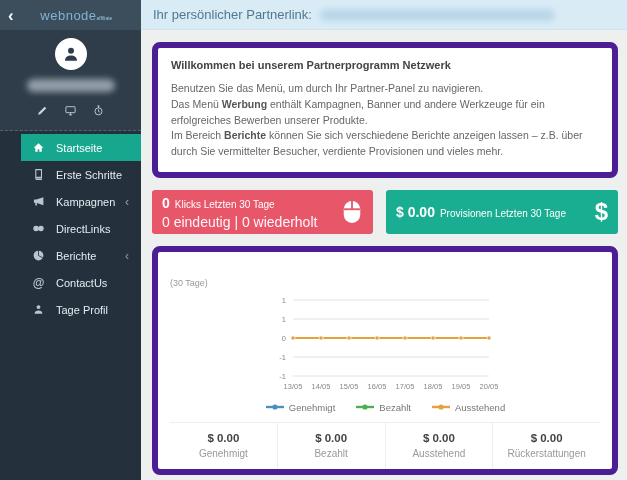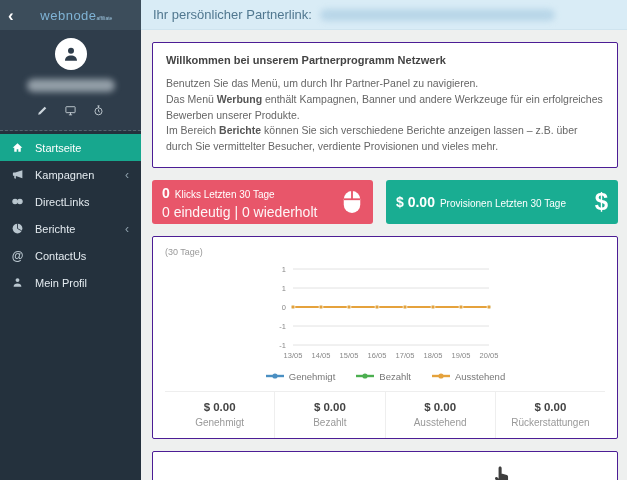--- a/index.html
+++ b/index.html
@@ -18,55 +18,55 @@
   .partner-blur { width:235px; height:12px; border-radius:6px; background:#aecfe4; filter:blur(3px); opacity:.75; }
 
   
   .sidebar { position:absolute; top:30px; left:0; bottom:0; width:141px; background:#24313d; }
   .profile { background:#2f3d4b; padding:8px 0 13px; border-bottom:1px dashed #54646f; }
   .avatar { width:32px; height:32px; border-radius:50%; background:#fff; margin:0 auto; display:flex; align-items:center; justify-content:center; }
   .avatar svg { width:20px; height:20px; fill:#2f3d4b; }
   .name-blur { width:88px; height:13px; border-radius:7px; background:rgba(230,238,244,.55); filter:blur(3px); margin:9px auto 0; }
   .profile-tools { display:flex; justify-content:center; gap:15px; margin-top:12px; }
   .profile-tools svg { width:13px; height:13px; stroke:#cdd6dc; fill:none; stroke-width:1.6; cursor:pointer; }
-  .menu { padding-top:3px; }
+  .menu { padding-top:3px;margin-left:21px; }
   .menu-item { height:27px; display:flex; align-items:center; padding:0 10px; cursor:pointer; }
   .menu-item.active { background:#17a78e; }
   .menu-item .mi-icon { width:15px; height:15px; display:flex; align-items:center; justify-content:center; flex-shrink:0; }
   .menu-item .mi-icon svg { width:13px; height:13px; fill:#b9c6cf; }
   .menu-item.active .mi-icon svg { fill:#ffffff; }
   .menu-item .mi-icon .at-glyph { font-size:12px; color:#b9c6cf; font-weight:bold; }
   .mi-label { margin-left:10px; font-size:11px; color:#e4ebf0; flex:1; }
   .menu-item.active .mi-label { color:#fff; }
   .mi-chevron { color:#8fa0ac; font-size:12px; margin-right:2px; }
 
   
   .main { position:absolute; left:141px; right:0; top:30px; bottom:0; padding:12px 9px 0 11px; overflow:hidden; }
-  .card { background:#fff; border:1px solid #4c1d95; border-radius:2px; }
+  .card { background:#fff; border:6px solid #4c1d95; border-radius:8px; }
 
   .welcome { padding:11px 13px 12px; }
   .welcome-title { font-size:11px; font-weight:bold; color:#444; margin-bottom:10px; }
   .welcome-body { font-size:10.5px; color:#666; line-height:1.5; }
   .welcome-body b { color:#555; }
 
   .stats-row { display:flex; gap:13px; margin-top:12px; }
   .stat-card { height:44px; border-radius:3px; color:#fff; padding:6px 10px 5px; display:flex; align-items:center; }
   .stat-clicks { width:221px; flex-shrink:0; }
   .stat-comm { flex:1; }
   .stat-text { flex:1; }
   .stat-line1 { display:flex; align-items:baseline; }
   .stat-value { font-size:14px; font-weight:bold; margin-right:5px; }
   .stat-label { font-size:10px; }
   .stat-sub { font-size:14px; margin-top:3px; opacity:.95; }
   .stat-icon { width:30px; display:flex; justify-content:flex-end; align-items:center; }
   .dollar-glyph { font-size:24px; font-weight:bold; color:#fff; line-height:1; }
 
   .chart-card { margin-top:12px; padding:10px 12px 0; }
   .chart-title { font-size:12px; font-weight:bold; color:#555; }
-  .chart-subtitle { font-size:9px; color:#999; margin-top:0; }
+  .chart-subtitle { font-size:9px; color:#999; margin-top:16px; }
   .chart-wrap { width:240px; margin:6px auto 0; }
   .legend { display:flex; justify-content:center; gap:20px; margin-top:0; }
   .legend-item { display:flex; align-items:center; gap:4px; font-size:9.5px; color:#777; }
   .summary-row { display:flex; border-top:1px solid #eee; margin-top:9px; }
   .summary-col { flex:1; text-align:center; padding:9px 0 10px; border-left:1px solid #eee; }
   .summary-col:first-child { border-left:none; }
   .summary-value { font-size:11.5px; font-weight:bold; color:#444; }
   .summary-label { font-size:10px; color:#999; margin-top:4px; }
 
   .shortcuts { margin-top:12px; padding:10px 6px 8px; display:flex; position:relative; }
@@ -124,20 +124,29 @@
         <span class="mi-icon">
             <svg viewBox="0 0 24 24">
               <path d="M3 12.5 12 4l9 8.5h-3V20h-4.5v-5h-3v5H6v-7.5H3z"></path>
             </svg>
           </span>
         <span class="mi-label">Startseite</span>
       </div>
       <div class="menu-item">
         <span class="mi-icon">
             <svg viewBox="0 0 24 24">
+              <path d="M6 2h12.5v17.5H7.5A1.5 1.5 0 006 21V2zm2 2v12h8.5V4H8z" fill-rule="evenodd"></path>
+              <path d="M6 19.5c0 1.4 1.1 2.5 2.5 2.5h10v-2h-10c-.3 0-.5-.2-.5-.5z"></path>
+            </svg>
+          </span>
+        <span class="mi-label">Erste Schritte</span>
+      </div>
+      <div class="menu-item">
+        <span class="mi-icon">
+            <svg viewBox="0 0 24 24">
               <path d="M21 4 8 8.5H4.8a1.3 1.3 0 00-1.3 1.3v3.4c0 .7.6 1.3 1.3 1.3H6v4.3l3 1v-4.9l12 4.1V4z"></path>
             </svg>
           </span>
         <span class="mi-label">Kampagnen</span>
         <span class="mi-chevron">‹</span>
       </div>
       <div class="menu-item">
         <span class="mi-icon">
             <svg viewBox="0 0 24 24" fill="none" stroke="#b9c6cf" stroke-width="2.2">
               <circle cx="7.5" cy="12" r="4"></circle>
@@ -162,21 +171,21 @@
             <span class="at-glyph">@</span>
           </span>
         <span class="mi-label">ContactUs</span>
       </div>
       <div class="menu-item">
         <span class="mi-icon">
             <svg viewBox="0 0 24 24">
               <path d="M12 4a3.6 3.6 0 110 7.2A3.6 3.6 0 0112 4zM4.8 20c0-4 3.2-6.1 7.2-6.1s7.2 2.1 7.2 6.1z"></path>
             </svg>
           </span>
-        <span class="mi-label">Mein Profil</span>
+        <span class="mi-label">Tage Profil</span>
       </div>
     </div>
   </div>
 
   <div class="main">
 
     <div class="card welcome">
       <div class="welcome-title">Willkommen bei unserem Partnerprogramm Netzwerk</div>
       <div class="welcome-body">
         <span>Benutzen Sie das Menü, um durch Ihr Partner-Panel zu navigieren.</span><br>

